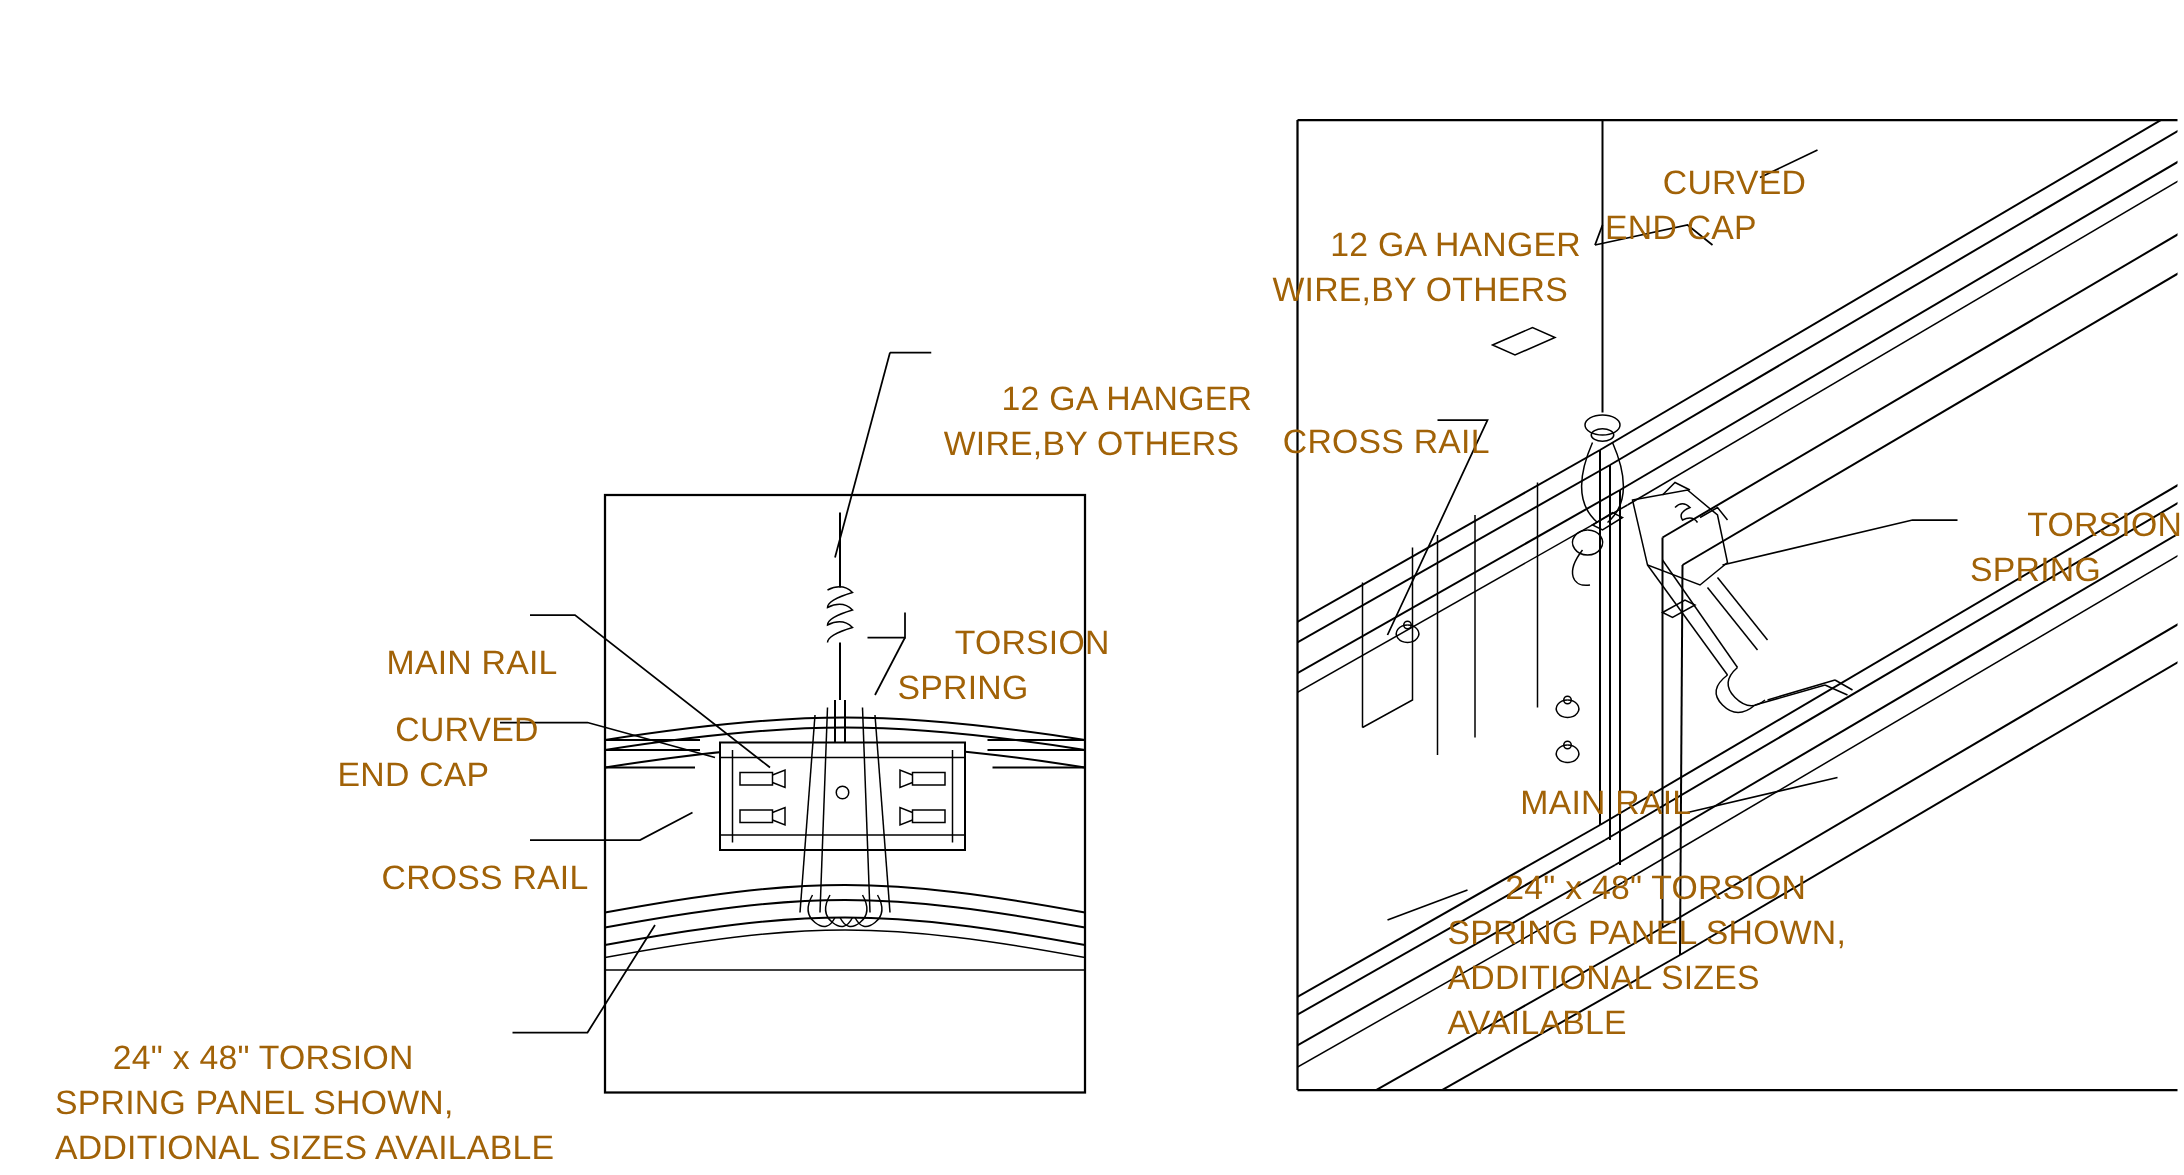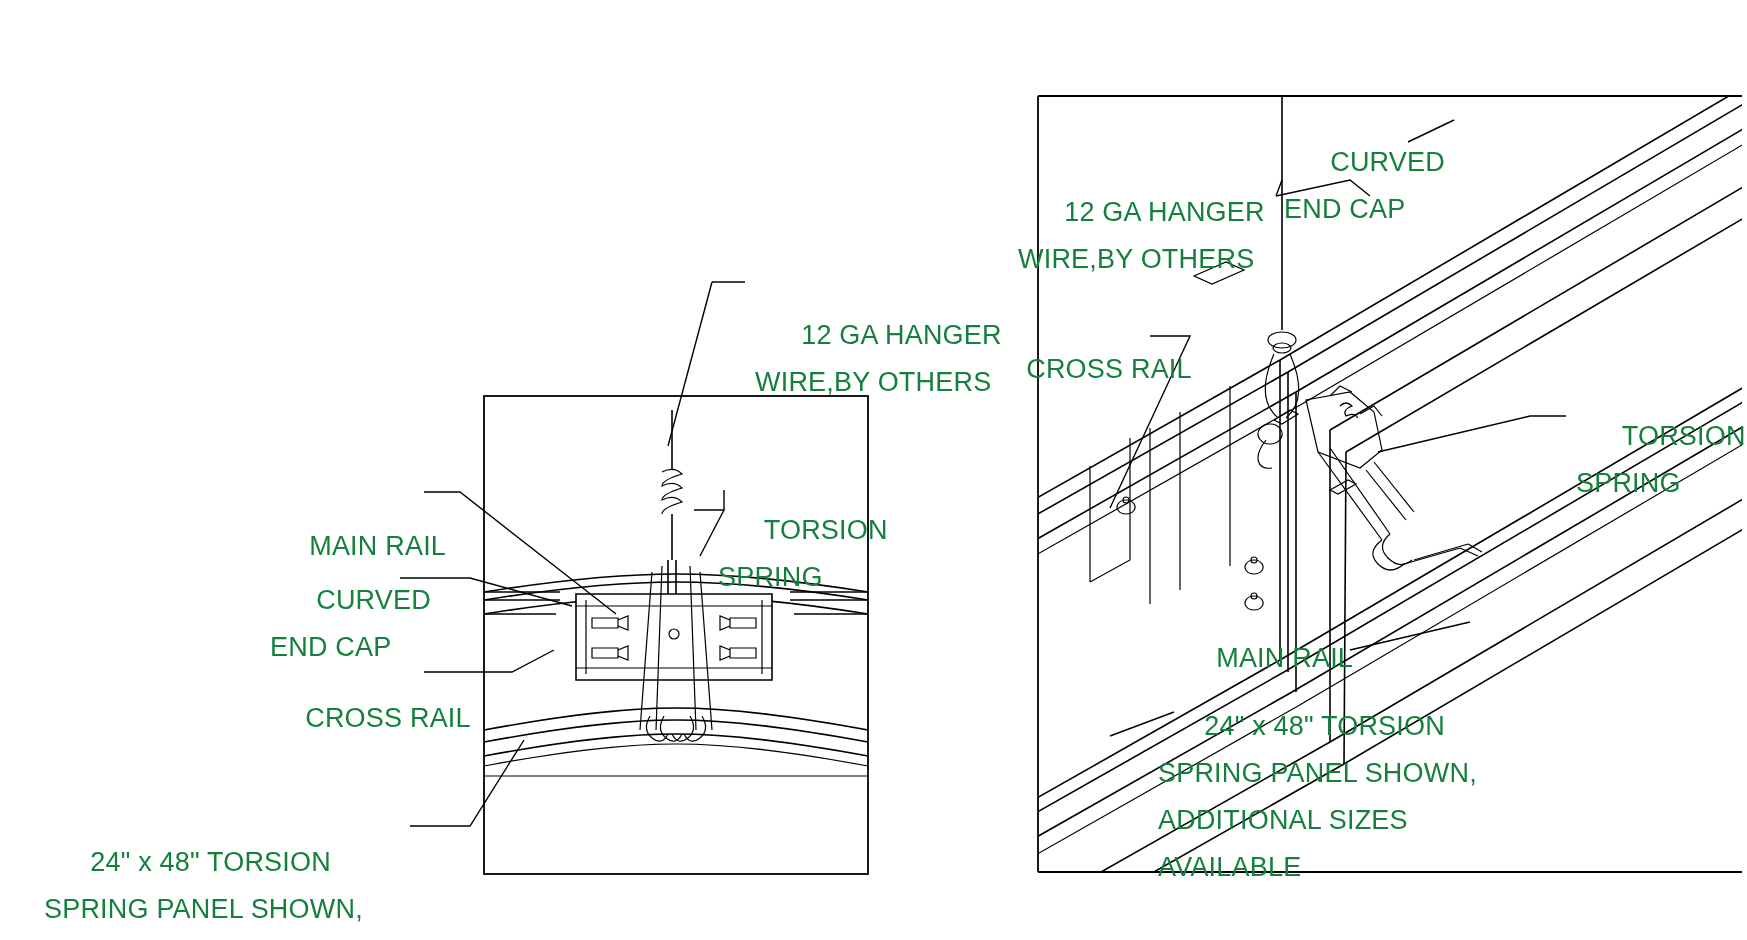--- a/index.html
+++ b/index.html
@@ -18,22 +18,22 @@
     position: relative;
     width: 1747px;
     height: 940px;
   }
   .panel {
     position: absolute;
   }
   .lbl {
     position: absolute;
     font-size: 27px;
-    line-height: 47px;
-    color: #15803d;
+    line-height: 36px;
+    color: #a16207;
     white-space: pre;
     letter-spacing: 0.2px;
   }
   svg.draw {
     position: absolute;
     left: 0;
     top: 0;
     overflow: visible;
   }
   .ln {

